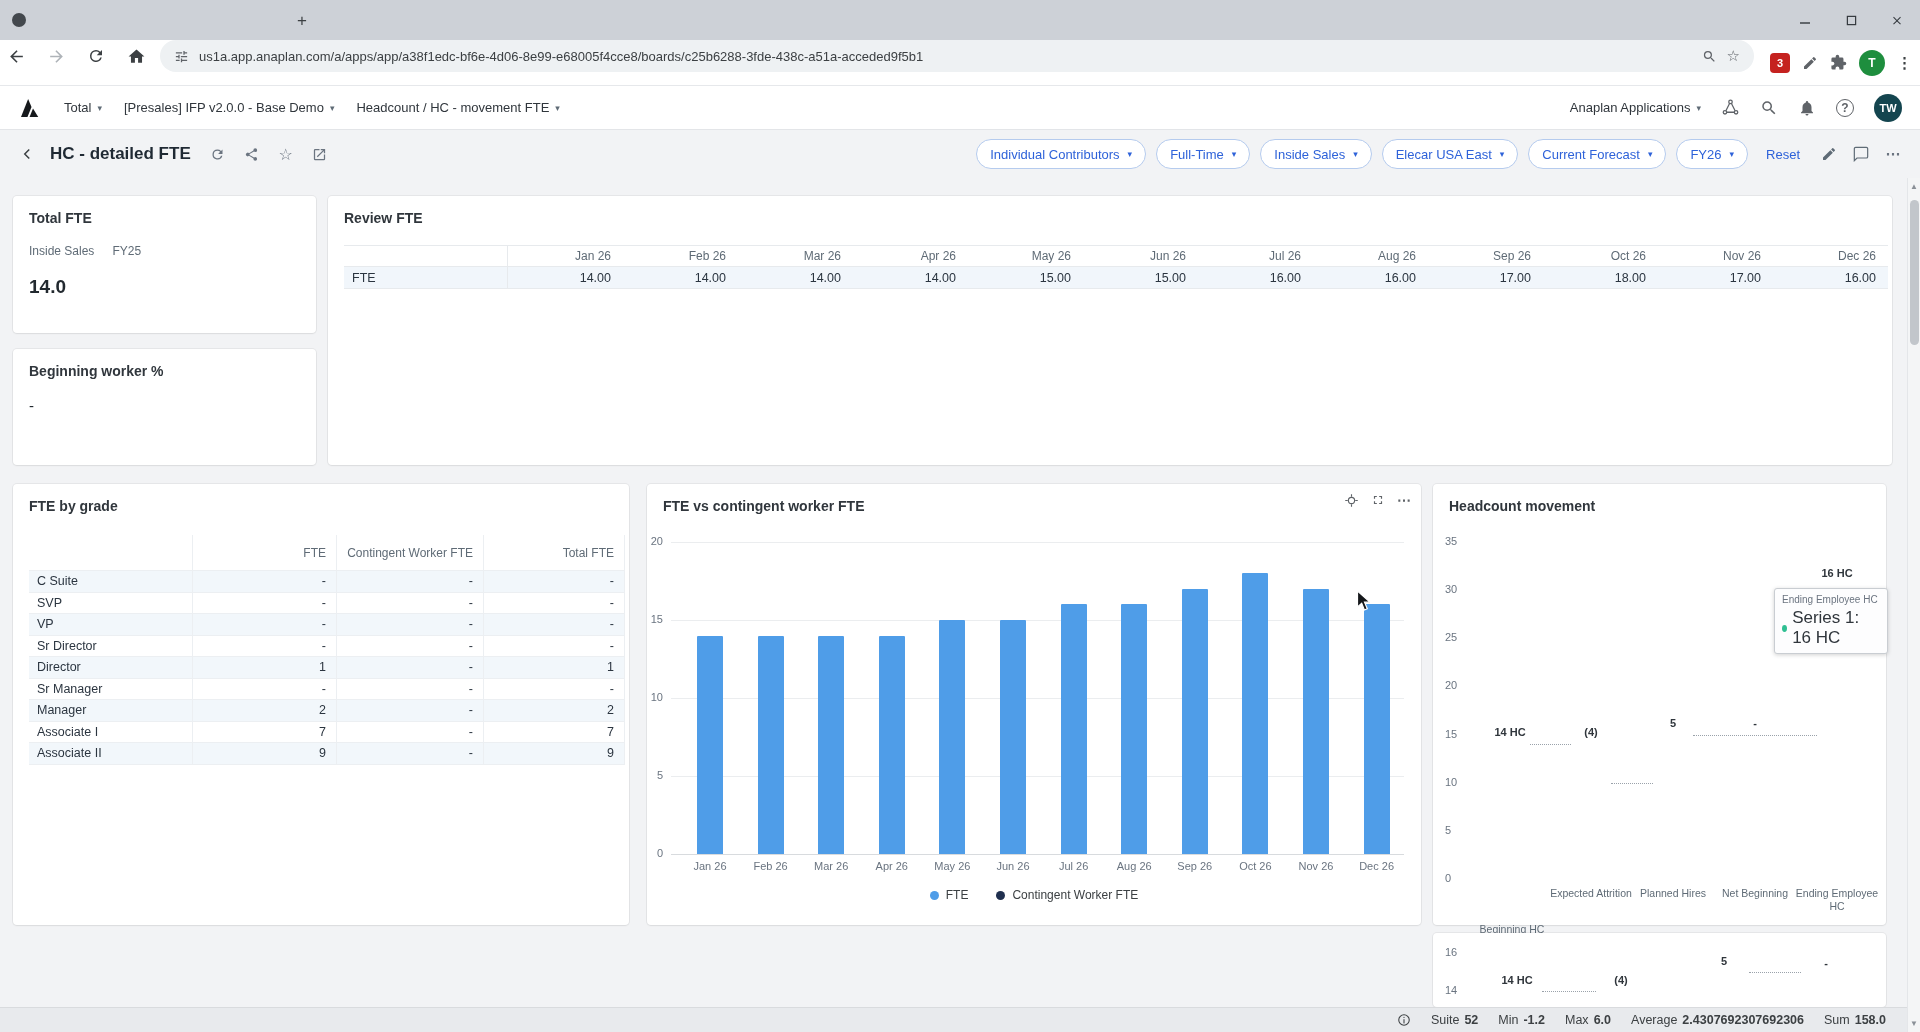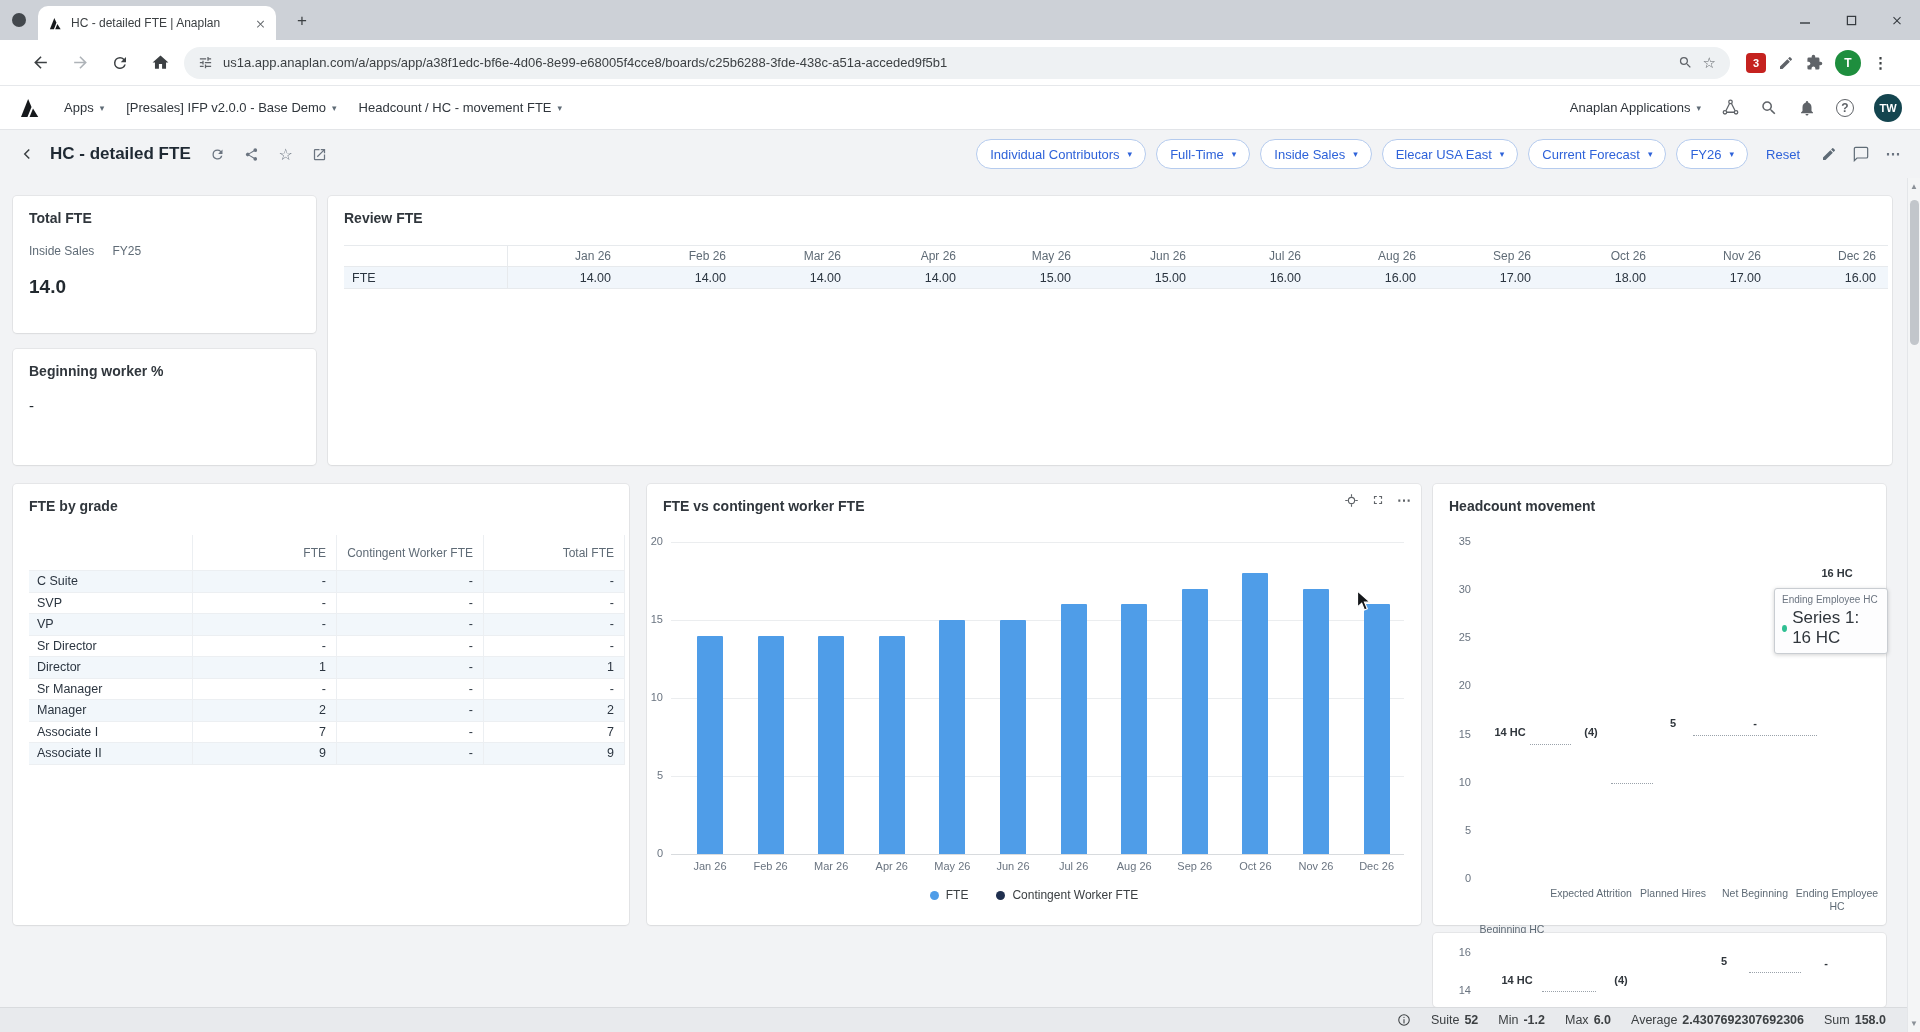--- a/index.html
+++ b/index.html
@@ -9,21 +9,21 @@
   svg{display:block}
 
   
   .tabstrip{position:absolute;left:0;top:0;width:100%;height:40px;background:#CDD1D7}
   .tabsearch{position:absolute;left:12px;top:13px;width:14px;height:14px;border-radius:50%;background:#43484D}
   .tab{position:absolute;left:38px;top:6px;width:238px;height:34px;background:#fff;border-radius:10px 10px 0 0;display:flex;align-items:center;gap:8px;padding:0 10px;font-size:12px;color:#3C4043}
   .tab-title{flex:1;white-space:nowrap;overflow:hidden;text-overflow:ellipsis}
   .newtab{position:absolute;left:290px;top:9px;width:24px;height:24px;border-radius:50%;display:flex;align-items:center;justify-content:center;font-size:17px;color:#3C4043}
   .winctl{position:absolute;right:0;top:0;height:40px;display:flex}
   .winbtn{width:46px;height:40px;display:flex;align-items:center;justify-content:center}
-  .btoolbar{position:absolute;top:40px;left:0;width:100%;height:46px;background:#fff;display:flex;align-items:center;padding:0 24px;gap:8px;border-bottom:1px solid #E6E8EB}
+  .btoolbar{position:absolute;top:40px;left:0;width:100%;height:46px;background:#fff;display:flex;padding:0 0;gap:8px;border-bottom:1px solid #E6E8EB}
   .navicon{width:32px;height:32px;border-radius:50%;display:flex;align-items:center;justify-content:center;flex:0 0 auto}
   .urlpill{flex:1;height:32px;background:#EEF1F3;border-radius:16px;display:flex;align-items:center;padding:0 14px;gap:10px;font-size:13px;color:#3C4043;min-width:0}
   .urltext{flex:1;white-space:nowrap;overflow:hidden;text-overflow:ellipsis}
   .extcluster{display:flex;align-items:center;gap:12px;padding:0 8px;flex:0 0 auto}
   .extbadge{width:20px;height:20px;border-radius:4px;background:#C5221F;color:#fff;font-size:11px;font-weight:bold;display:flex;align-items:center;justify-content:center}
   .bavatar{width:26px;height:26px;border-radius:50%;background:#1E8E3E;color:#fff;font-size:12px;font-weight:bold;display:flex;align-items:center;justify-content:center}
 
   
   .aheader{position:absolute;top:86px;left:0;width:100%;height:44px;background:#fff;border-bottom:1px solid #E3E5E8;display:flex;align-items:center;padding:0 18px;gap:22px;font-size:13px;color:#30363C}
   .dd{display:flex;align-items:center;gap:6px;cursor:pointer;white-space:nowrap}
@@ -81,21 +81,21 @@
   .ylab{position:absolute;left:-40px;width:32px;text-align:right;font-size:11px;color:#6A7480}
   .vbar{position:absolute;bottom:0;width:26px;border-radius:1px 1px 0 0}
   .xlab{position:absolute;top:318px;width:60px;text-align:center;font-size:11px;color:#6A7480}
   #bar-legend{position:absolute;left:0;right:0;top:404px;display:flex;justify-content:center;align-items:center;gap:28px}
   .legenditem{display:flex;align-items:center;gap:7px;font-size:12px;color:#3C4043}
   .ldot{width:9px;height:9px;border-radius:50%}
 
   
   #wf-plot,#mini-plot{position:absolute;left:0;top:0;right:0;bottom:0}
   #mini-plot{overflow:hidden}
-  .wylab{position:absolute;left:12px;width:26px;text-align:right;font-size:11px;color:#6A7480}
+  .wylab{position:absolute;left:12px;width:26px;text-align:left;font-size:11px;color:#6A7480}
   .wbar{position:absolute}
   .wbarlab{position:absolute;width:60px;text-align:center;font-size:11px;font-weight:bold;color:#30363C}
   .wconn{position:absolute;height:0;border-top:1px dotted #9AA2AA}
   .wxlab{position:absolute;top:403px;width:84px;display:flex;justify-content:center;font-size:10.5px;color:#5F6B76;line-height:1.2;text-align:center;white-space:nowrap}
   .wxlab.wrap{white-space:normal}
   #wf-tooltip{position:absolute;left:341px;top:104px;width:114px;background:#FDFDFE;border:1px solid #C9CDD2;border-radius:3px;box-shadow:0 1px 4px rgba(0,0,0,.18);padding:5px 7px;z-index:3}
   .tt-title{font-size:10px;color:#6B7480;margin-bottom:3px}
   .tt-row{display:flex;align-items:center;gap:5px;font-size:17px;color:#30363C}
   .tt-dot{width:7px;height:7px;border-radius:50%;background:#2FBF92}
 
@@ -111,34 +111,20 @@
 
   .cursor{position:absolute;left:1356px;top:590px;z-index:50;pointer-events:none}
 </style>
 </head>
 <body>
 
 <div class="screen">
 
   <div class="tabstrip">
     <div class="tabsearch"></div>
-    <div class="tab">
-      <span>
-        <svg width="15" height="15" viewBox="0 0 32 32" fill="#16191C">
-            <path d="M4 28 L13.5 4 L18 14.5 L12.6 28 Z"></path>
-            <path d="M15.4 28 L20 16.8 L27 28 Z"></path>
-          </svg>
-      </span>
-      <span class="tab-title">HC - detailed FTE | Anaplan</span>
-      <span>
-        <svg width="11" height="11" viewBox="0 0 24 24" fill="#5F6368">
-            <path d="M18.3 5.71 12 12.01l-6.3-6.3-1.4 1.41 6.29 6.3-6.3 6.29 1.42 1.42 6.29-6.3 6.3 6.3 1.41-1.42-6.3-6.29 6.3-6.3z"></path>
-          </svg>
-      </span>
-    </div>
     <div class="newtab">+</div>
     <div class="winctl">
       <div class="winbtn">
           <svg width="12" height="12" viewBox="0 0 12 12">
             <path d="M1 9h10" stroke="#33383D" stroke-width="1.4"></path>
           </svg>
         </div>
       <div class="winbtn">
           <svg width="11" height="11" viewBox="0 0 12 12" fill="none" stroke="#33383D" stroke-width="1.3">
             <rect x="1.5" y="1.5" width="9" height="9"></rect>
@@ -205,21 +191,21 @@
   </div>
 
   <div class="aheader">
     <span>
       <svg width="24" height="24" viewBox="0 0 32 32" fill="#16191C">
           <path d="M4 28 L13.5 4 L18 14.5 L12.6 28 Z"></path>
           <path d="M15.4 28 L20 16.8 L27 28 Z"></path>
         </svg>
     </span>
     <span class="dd">
-      <span>Apps</span>
+      <span>Total</span>
         <span class="caret">▾</span>
     </span>
     <span class="dd">
       <span>[Presales] IFP v2.0.0 - Base Demo</span>
         <span class="caret">▾</span>
     </span>
     <span class="dd">
       <span>Headcount / HC - movement FTE</span>
         <span class="caret">▾</span>
     </span>

